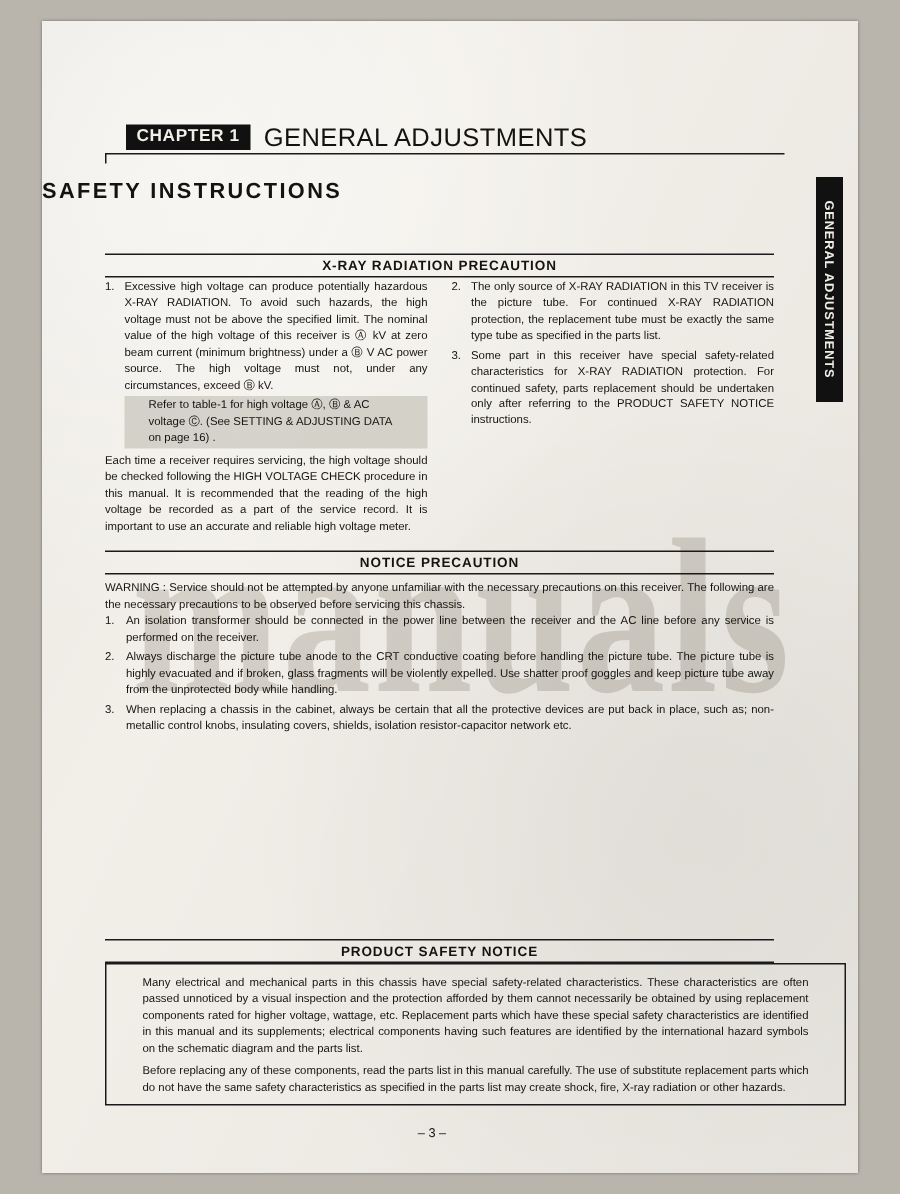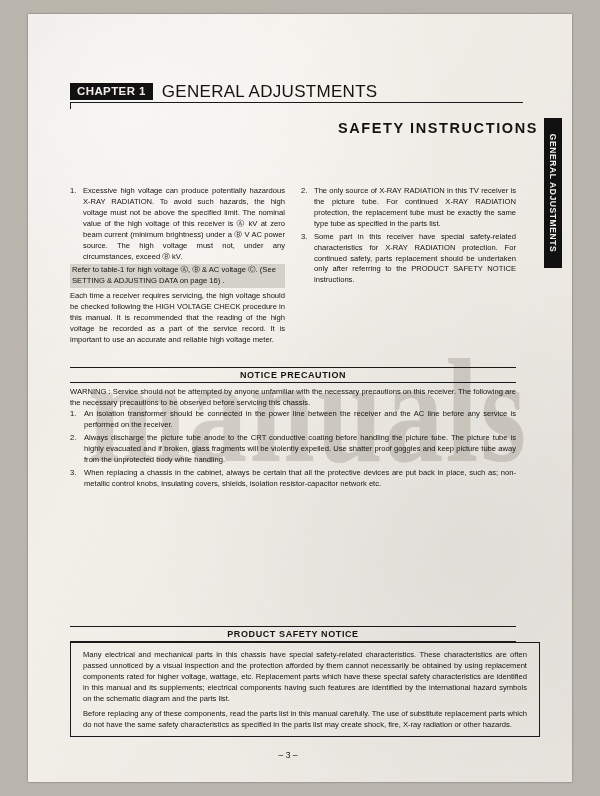--- a/index.html
+++ b/index.html
@@ -46,21 +46,21 @@
   .content{
     position:absolute;
     inset:0;
     z-index:4;
     color:#15130f;
   }
 
   
   .chapter-row{
     position:absolute;
-    left:42px; top:66px;
+    left:56px; top:66px;
     width:440px;
     display:flex;
     align-items:flex-end;
     text-align:center;
   }
   .chapter-badge{
     background:#111;
     color:#f2efe9;
     font-size:11.5px;
     font-weight:700;
@@ -103,21 +103,21 @@
   }
   .side-tab span{
     transform:rotate(90deg);
     white-space:nowrap;
   }
 
   h1.safety{
     position:absolute;
     left:0; top:96px;
     width:510px;
-    text-align:right;
+    text-align:left;
     font-size:14.5px;
     font-weight:700;
     letter-spacing:1.6px;
   }
 
   .warnbox{
     position:absolute;
     left:42px; top:122px;
     width:444px;
     border:1px solid #1a1a1a;
@@ -153,24 +153,24 @@
     line-height:1.44;
   }
   .col{width:215px;}
   .item{
     display:flex;
     margin-bottom:2px;
   }
   .item .num{width:13px;flex:none;}
   .item .txt{flex:1;text-align:justify;}
   .hl-block{
-    margin-left:0;
+    margin-left:13px;
     margin-bottom:3px;
     background:rgba(150,145,130,.33);
-    padding:1px 2px;
+    padding:1px 16px;
   }
   .indent{text-align:justify;}
 
   
   .safety-body{
     position:absolute;
     left:42px; top:372px;
     width:446px;
     font-size:7.6px;
     line-height:1.45;
@@ -181,21 +181,21 @@
   }
   .safety-body .item{margin-bottom:2px;}
   .safety-body .item .num{width:14px;}
 
   
   .product-box{
     position:absolute;
     left:42px; top:628px;
     width:444px;
     border:1px solid #1a1a1a;
-    padding:6px 12px;
+    padding:6px 24px;
     font-size:7.6px;
     line-height:1.45;
     text-align:justify;
   }
   .product-box p{margin:0 0 4px 0;}
   .product-box p:last-child{margin-bottom:0;}
 
   .pagenum{
     position:absolute;
     left:0; top:736px;
@@ -219,20 +219,21 @@
     </div>
     <div class="chapter-rule left-tick"></div>
 
     <div class="side-tab">
       <span>GENERAL ADJUSTMENTS</span>
     </div>
 
     <h1 class="safety">SAFETY  INSTRUCTIONS</h1>
 
 
+    <div class="secbar" id="bar-xray">X-RAY RADIATION PRECAUTION</div>
 
     <div class="cols">
       <div class="col">
         <div class="item">
           <div class="num">1.</div>
           <div class="txt">Excessive high voltage can produce potentially hazardous X-RAY RADIATION. To avoid such hazards, the high voltage must not be above the specified limit. The nominal value of the high voltage of this receiver is Ⓐ kV at zero beam current (minimum brightness) under a Ⓑ V AC power source. The high voltage must not, under any circumstances, exceed Ⓑ kV.</div>
         </div>
         <div class="hl-block">Refer to table-1 for high voltage Ⓐ, Ⓑ &amp; AC voltage Ⓒ. (See SETTING &amp; ADJUSTING DATA on page 16) .</div>
         <div class="indent">Each time a receiver requires servicing, the high voltage should be checked following the HIGH VOLTAGE CHECK procedure in this manual. It is recommended that the reading of the high voltage be recorded as a part of the service record. It is important to use an accurate and reliable high voltage meter.</div>
       </div>

